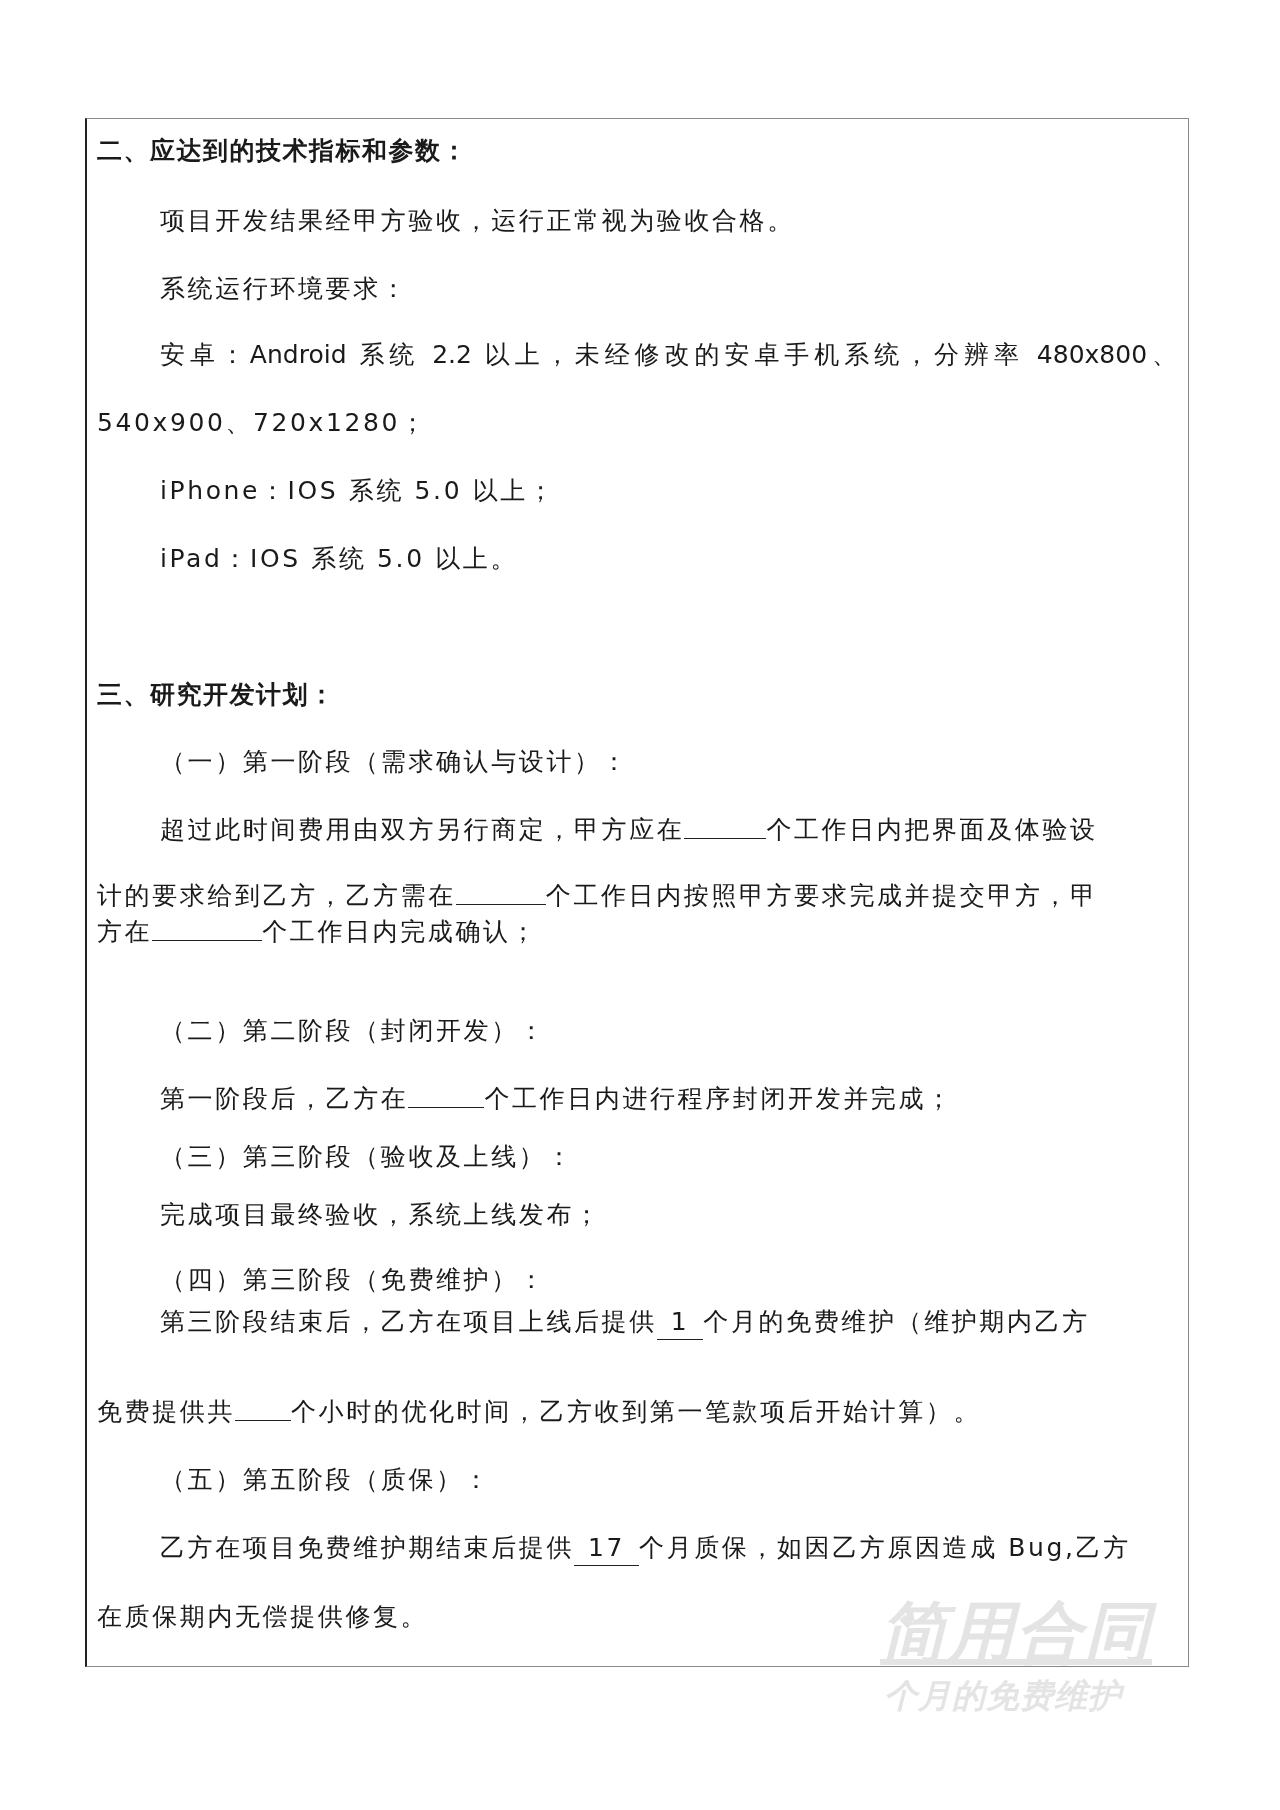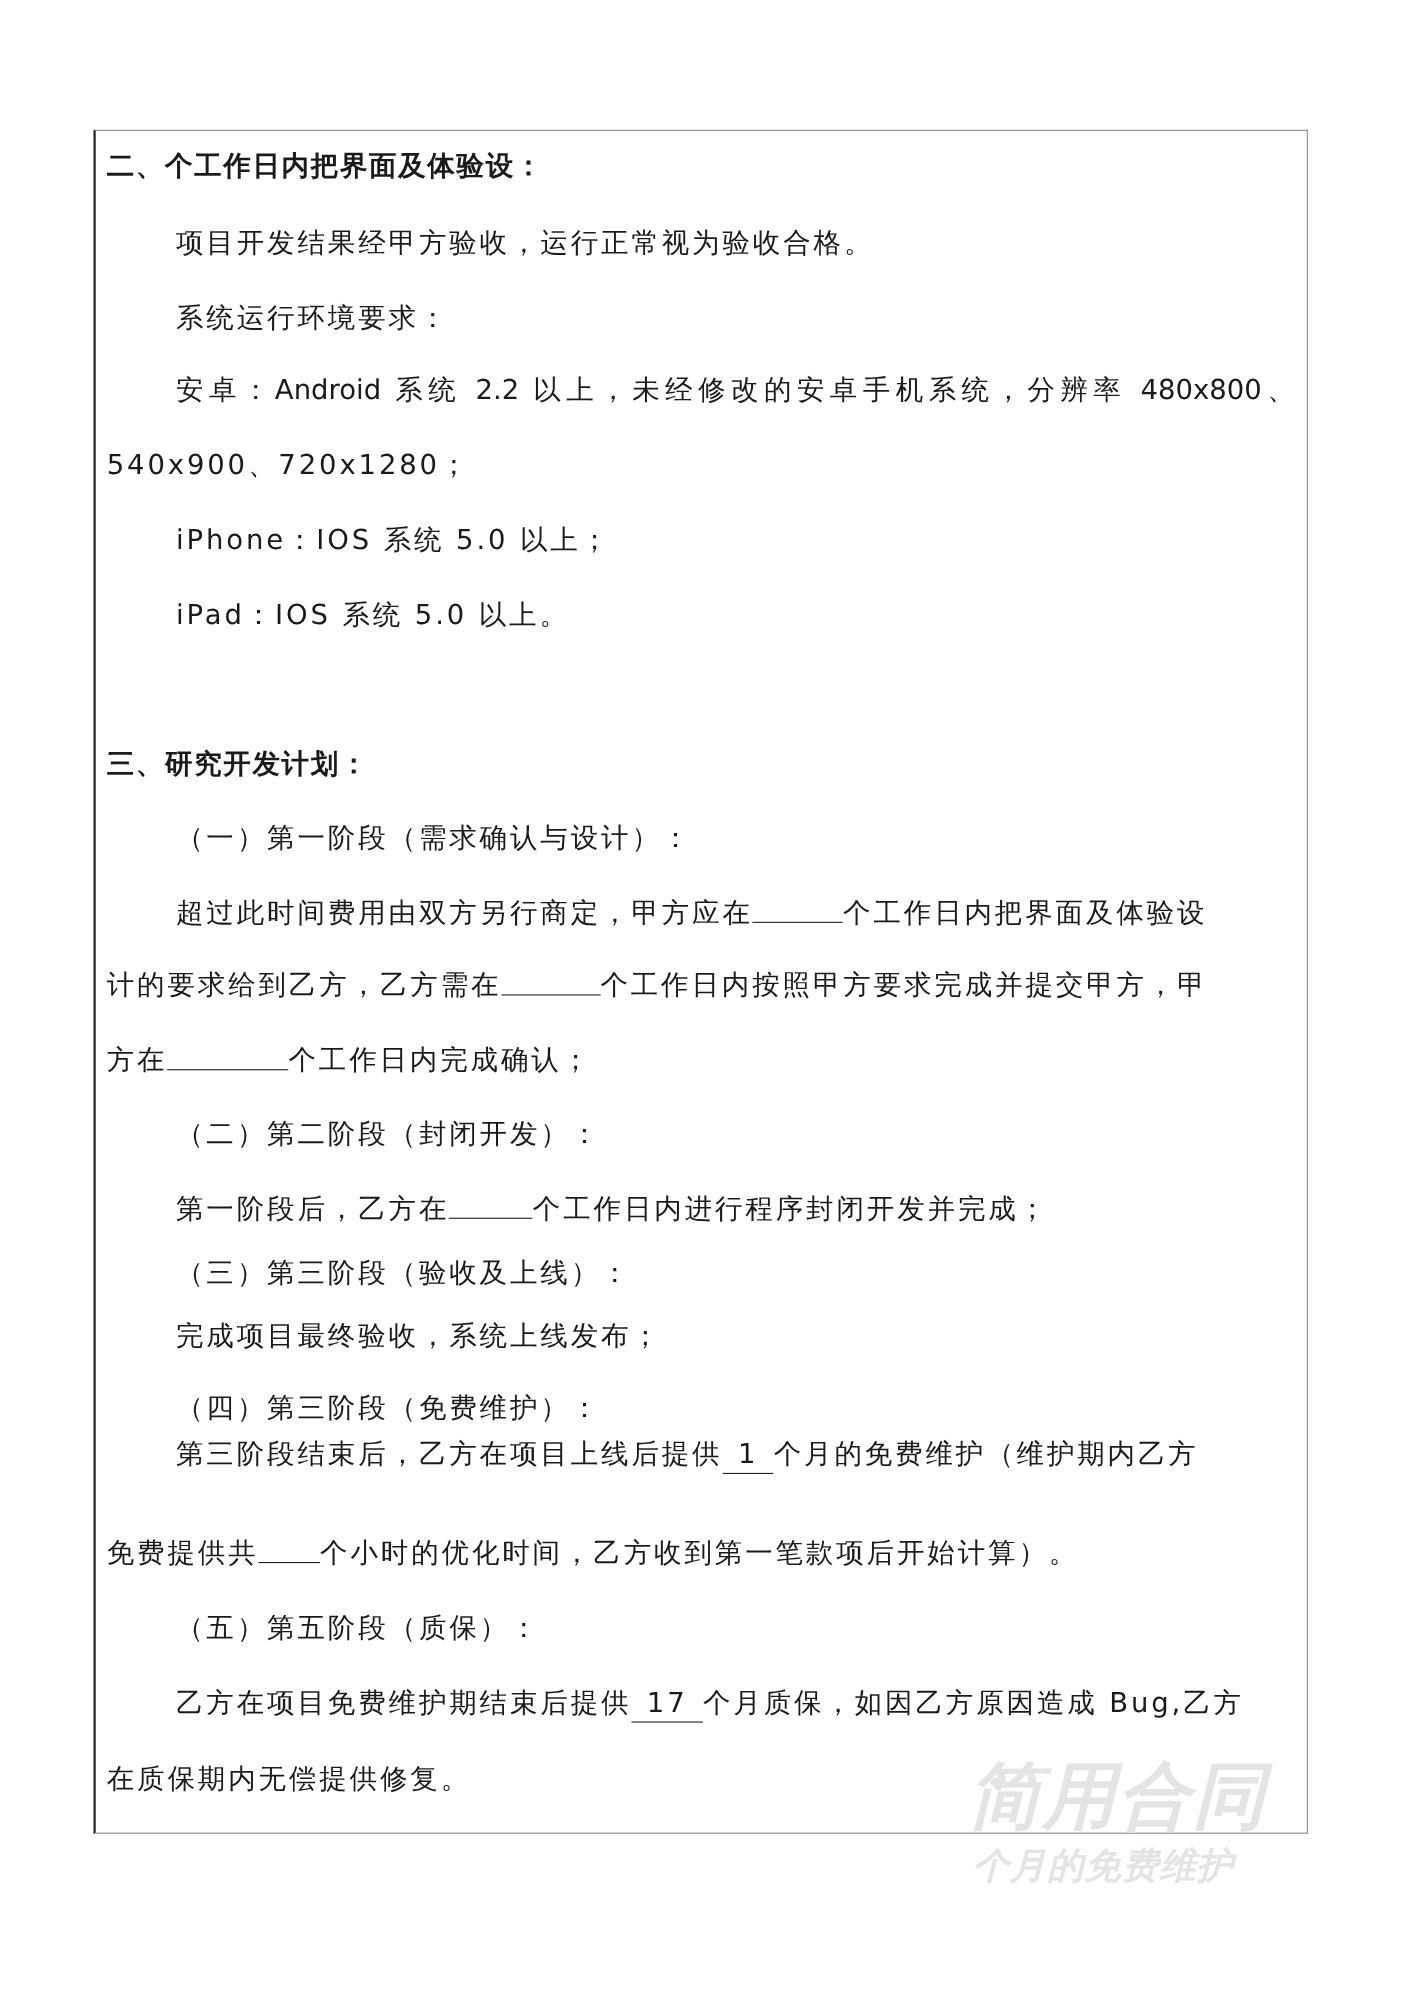--- a/index.html
+++ b/index.html
@@ -9,46 +9,46 @@
          border:1.5px solid #555; border-top-color:#8a8a8a; border-right-color:#8a8a8a; border-bottom-color:#8a8a8a;
          border-left:2px solid #222; box-sizing:border-box; }
   .line { position:absolute; left:97px; width:1080px; height:40px; line-height:40px;
           font-size:25px; white-space:nowrap; letter-spacing:2.6px; }
   .line.indent { left:160px; width:1017px; }
   .line.justify { text-align:justify; text-align-last:justify; letter-spacing:0; }
   .heading { font-weight:bold; letter-spacing:1.5px; }
   .blank { display:inline-block; border-bottom:1.5px solid #222; height:28px; vertical-align:top; }
   .filled { display:inline-block; border-bottom:1.5px solid #222; padding:0 14px; line-height:34px; }
   .wm { position:absolute; color:#e4e4e4; font-weight:bold; font-style:italic; white-space:nowrap; }
-  .wm-main { left:880px; top:1588px; font-size:66px; letter-spacing:2px; }
+  .wm-main { left:880px; top:1588px; font-size:66px; letter-spacing:2px;text-decoration:underline; }
   .wm-sub { left:884px; top:1674px; font-size:33px; letter-spacing:1px; }
 </style>
 </head>
 <body>
 
 <div class="box"></div>
 
-<div class="line heading" style="top:131px">二、个工作日内把界面及体验设：</div>
+<div class="line heading" style="top:131px">二、应达到的技术指标和参数：</div>
 <div class="line indent" style="top:201px">项目开发结果经甲方验收，运行正常视为验收合格。</div>
 <div class="line indent" style="top:269px">系统运行环境要求：</div>
 <div class="line indent justify" style="top:335px">安卓：Android 系统 2.2 以上，未经修改的安卓手机系统，分辨率 480x800、</div>
 <div class="line" style="top:403px">540x900、720x1280；</div>
 <div class="line indent" style="top:471px">iPhone：IOS 系统 5.0 以上；</div>
 <div class="line indent" style="top:539px">iPad：IOS 系统 5.0 以上。</div>
 
 <div class="line heading" style="top:675px">三、研究开发计划：</div>
 
 <div class="line indent" style="top:742px">（一）第一阶段（需求确认与设计）：</div>
 <div class="line indent" style="top:810px">
   <span>超过此时间费用由双方另行商定，甲方应在</span><span class="blank" style="width:82px"></span><span>个工作日内把界面及体验设</span>
 </div>
 <div class="line" style="top:876px">
   <span>计的要求给到乙方，乙方需在</span><span class="blank" style="width:90px"></span><span>个工作日内按照甲方要求完成并提交甲方，甲</span>
 </div>
-<div class="line" style="top:944px">
+<div class="line" style="top:912px">
   <span>方在</span><span class="blank" style="width:110px"></span><span>个工作日内完成确认；</span>
 </div>
 
 <div class="line indent" style="top:1011px">（二）第二阶段（封闭开发）：</div>
 <div class="line indent" style="top:1079px">
   <span>第一阶段后，乙方在</span><span class="blank" style="width:76px"></span><span>个工作日内进行程序封闭开发并完成；</span>
 </div>
 
 <div class="line indent" style="top:1137px">（三）第三阶段（验收及上线）：</div>
 <div class="line indent" style="top:1195px">完成项目最终验收，系统上线发布；</div>

